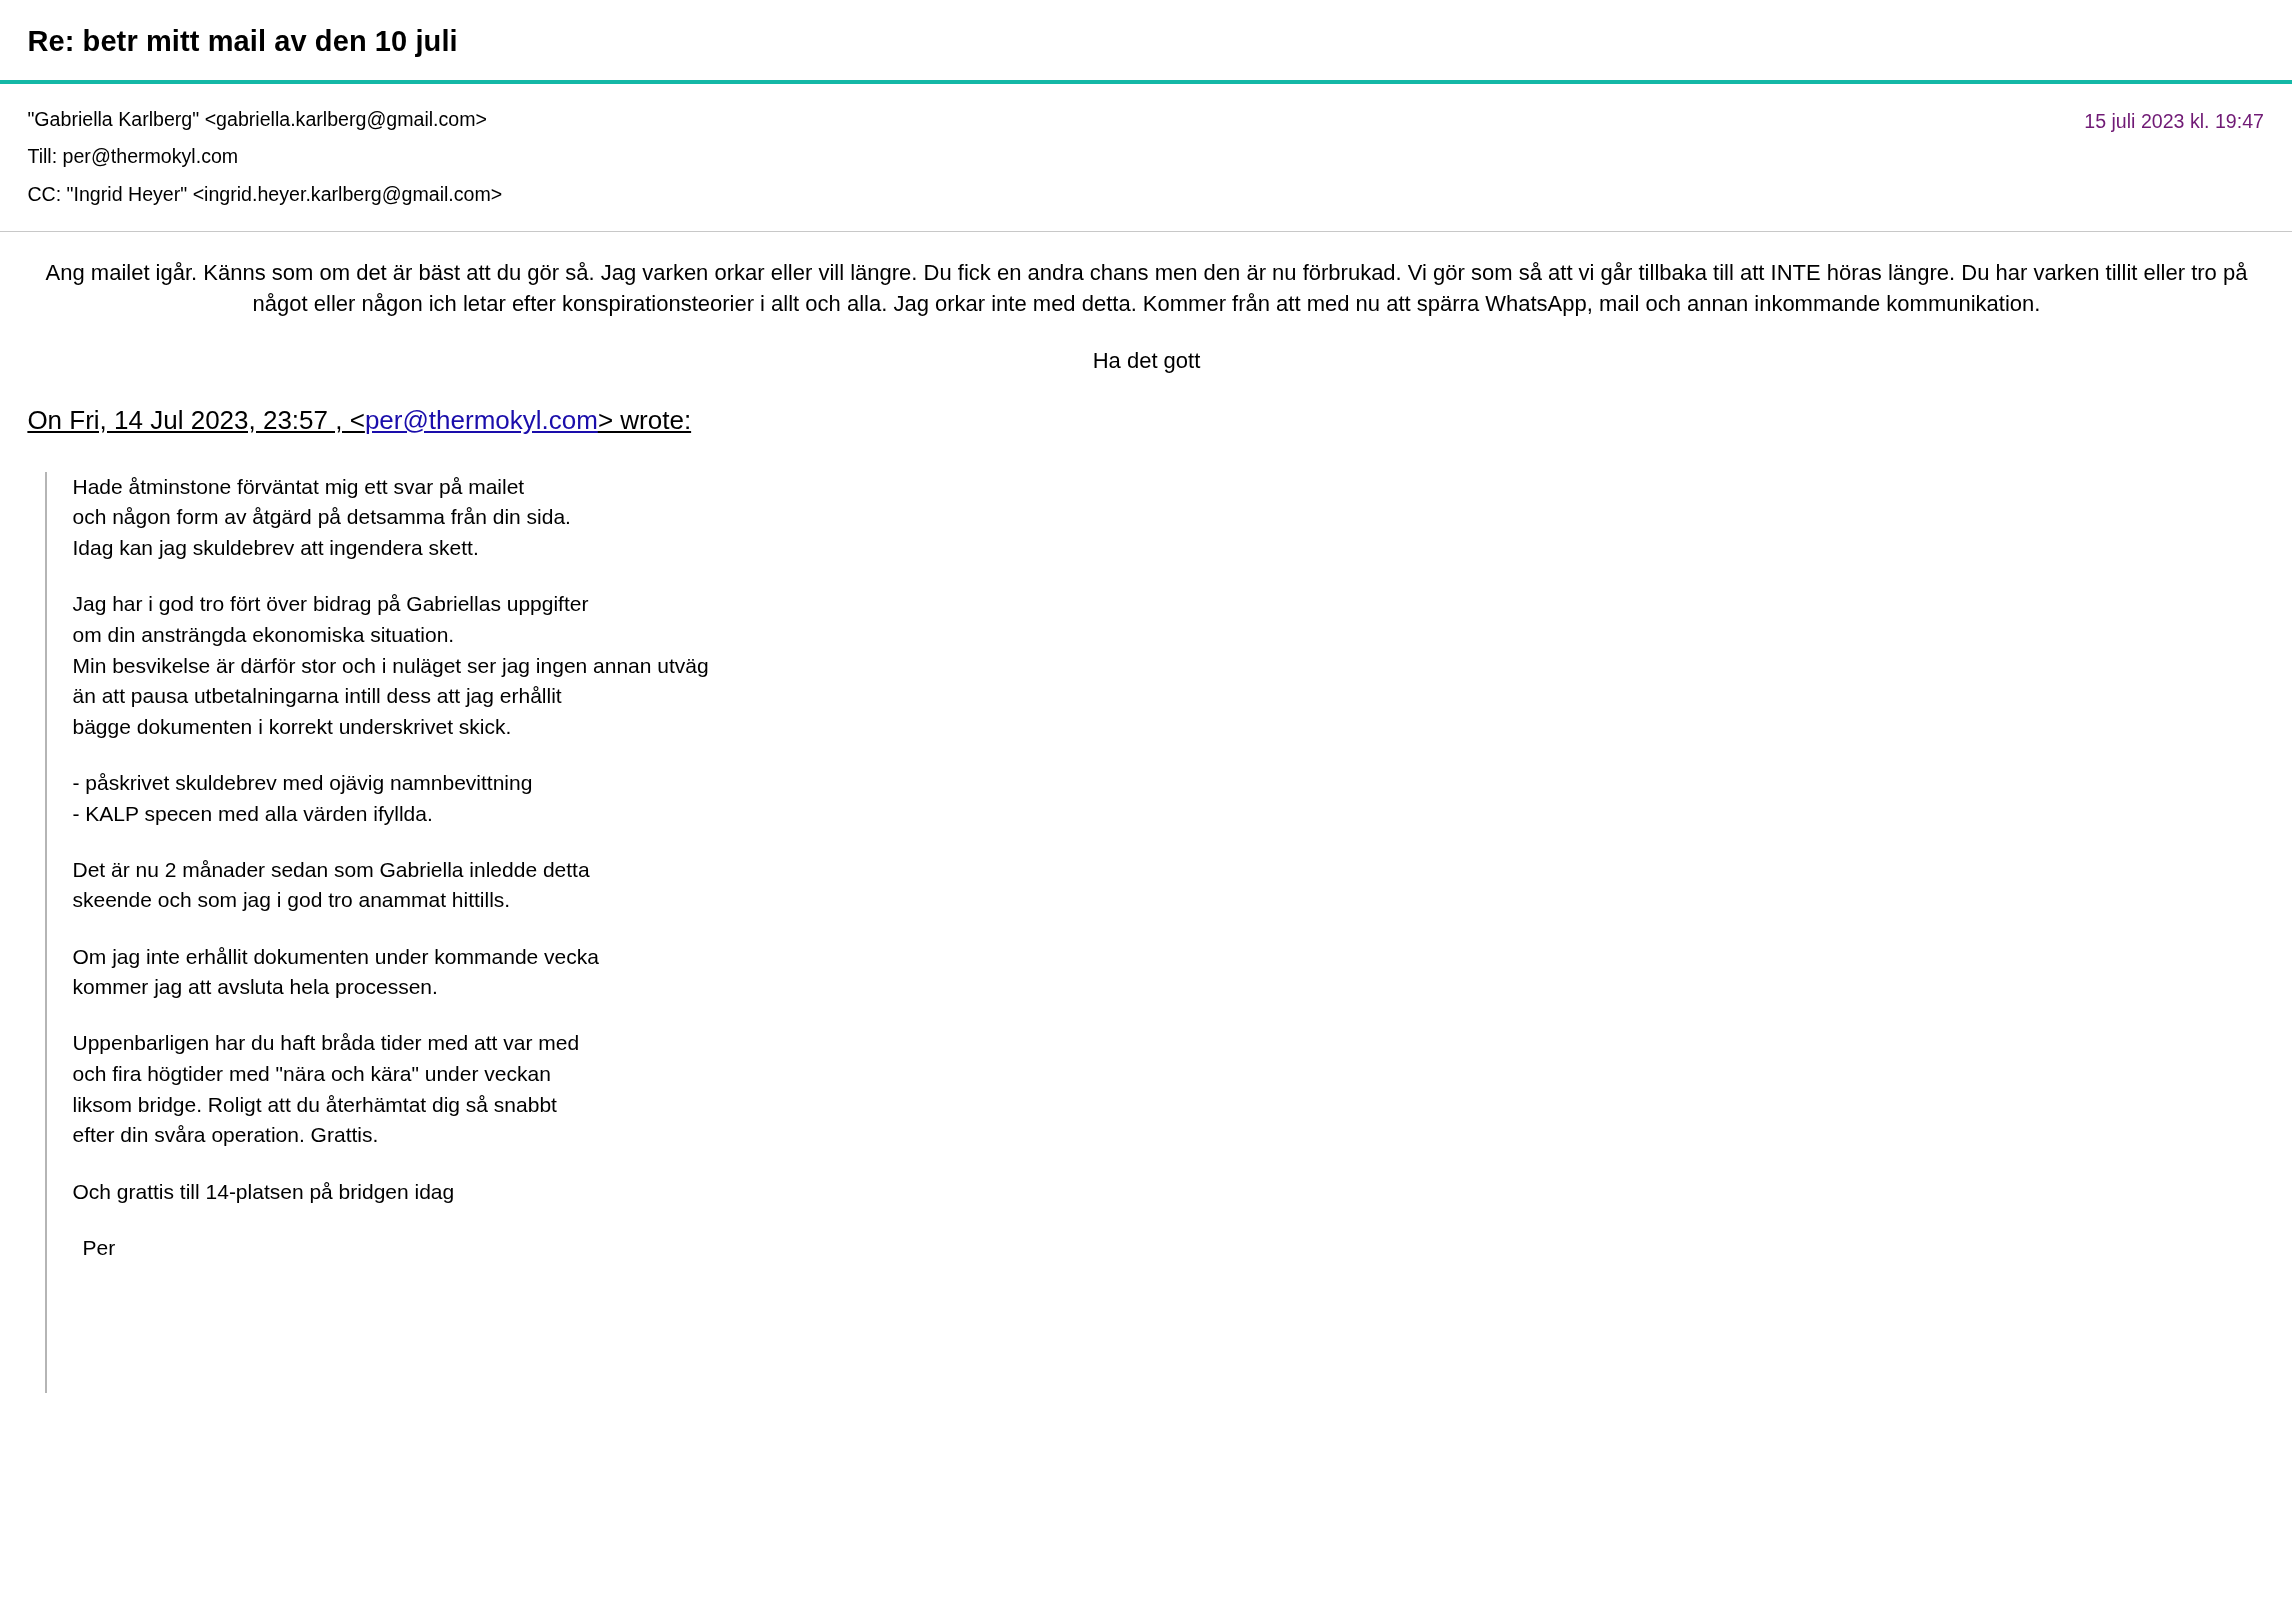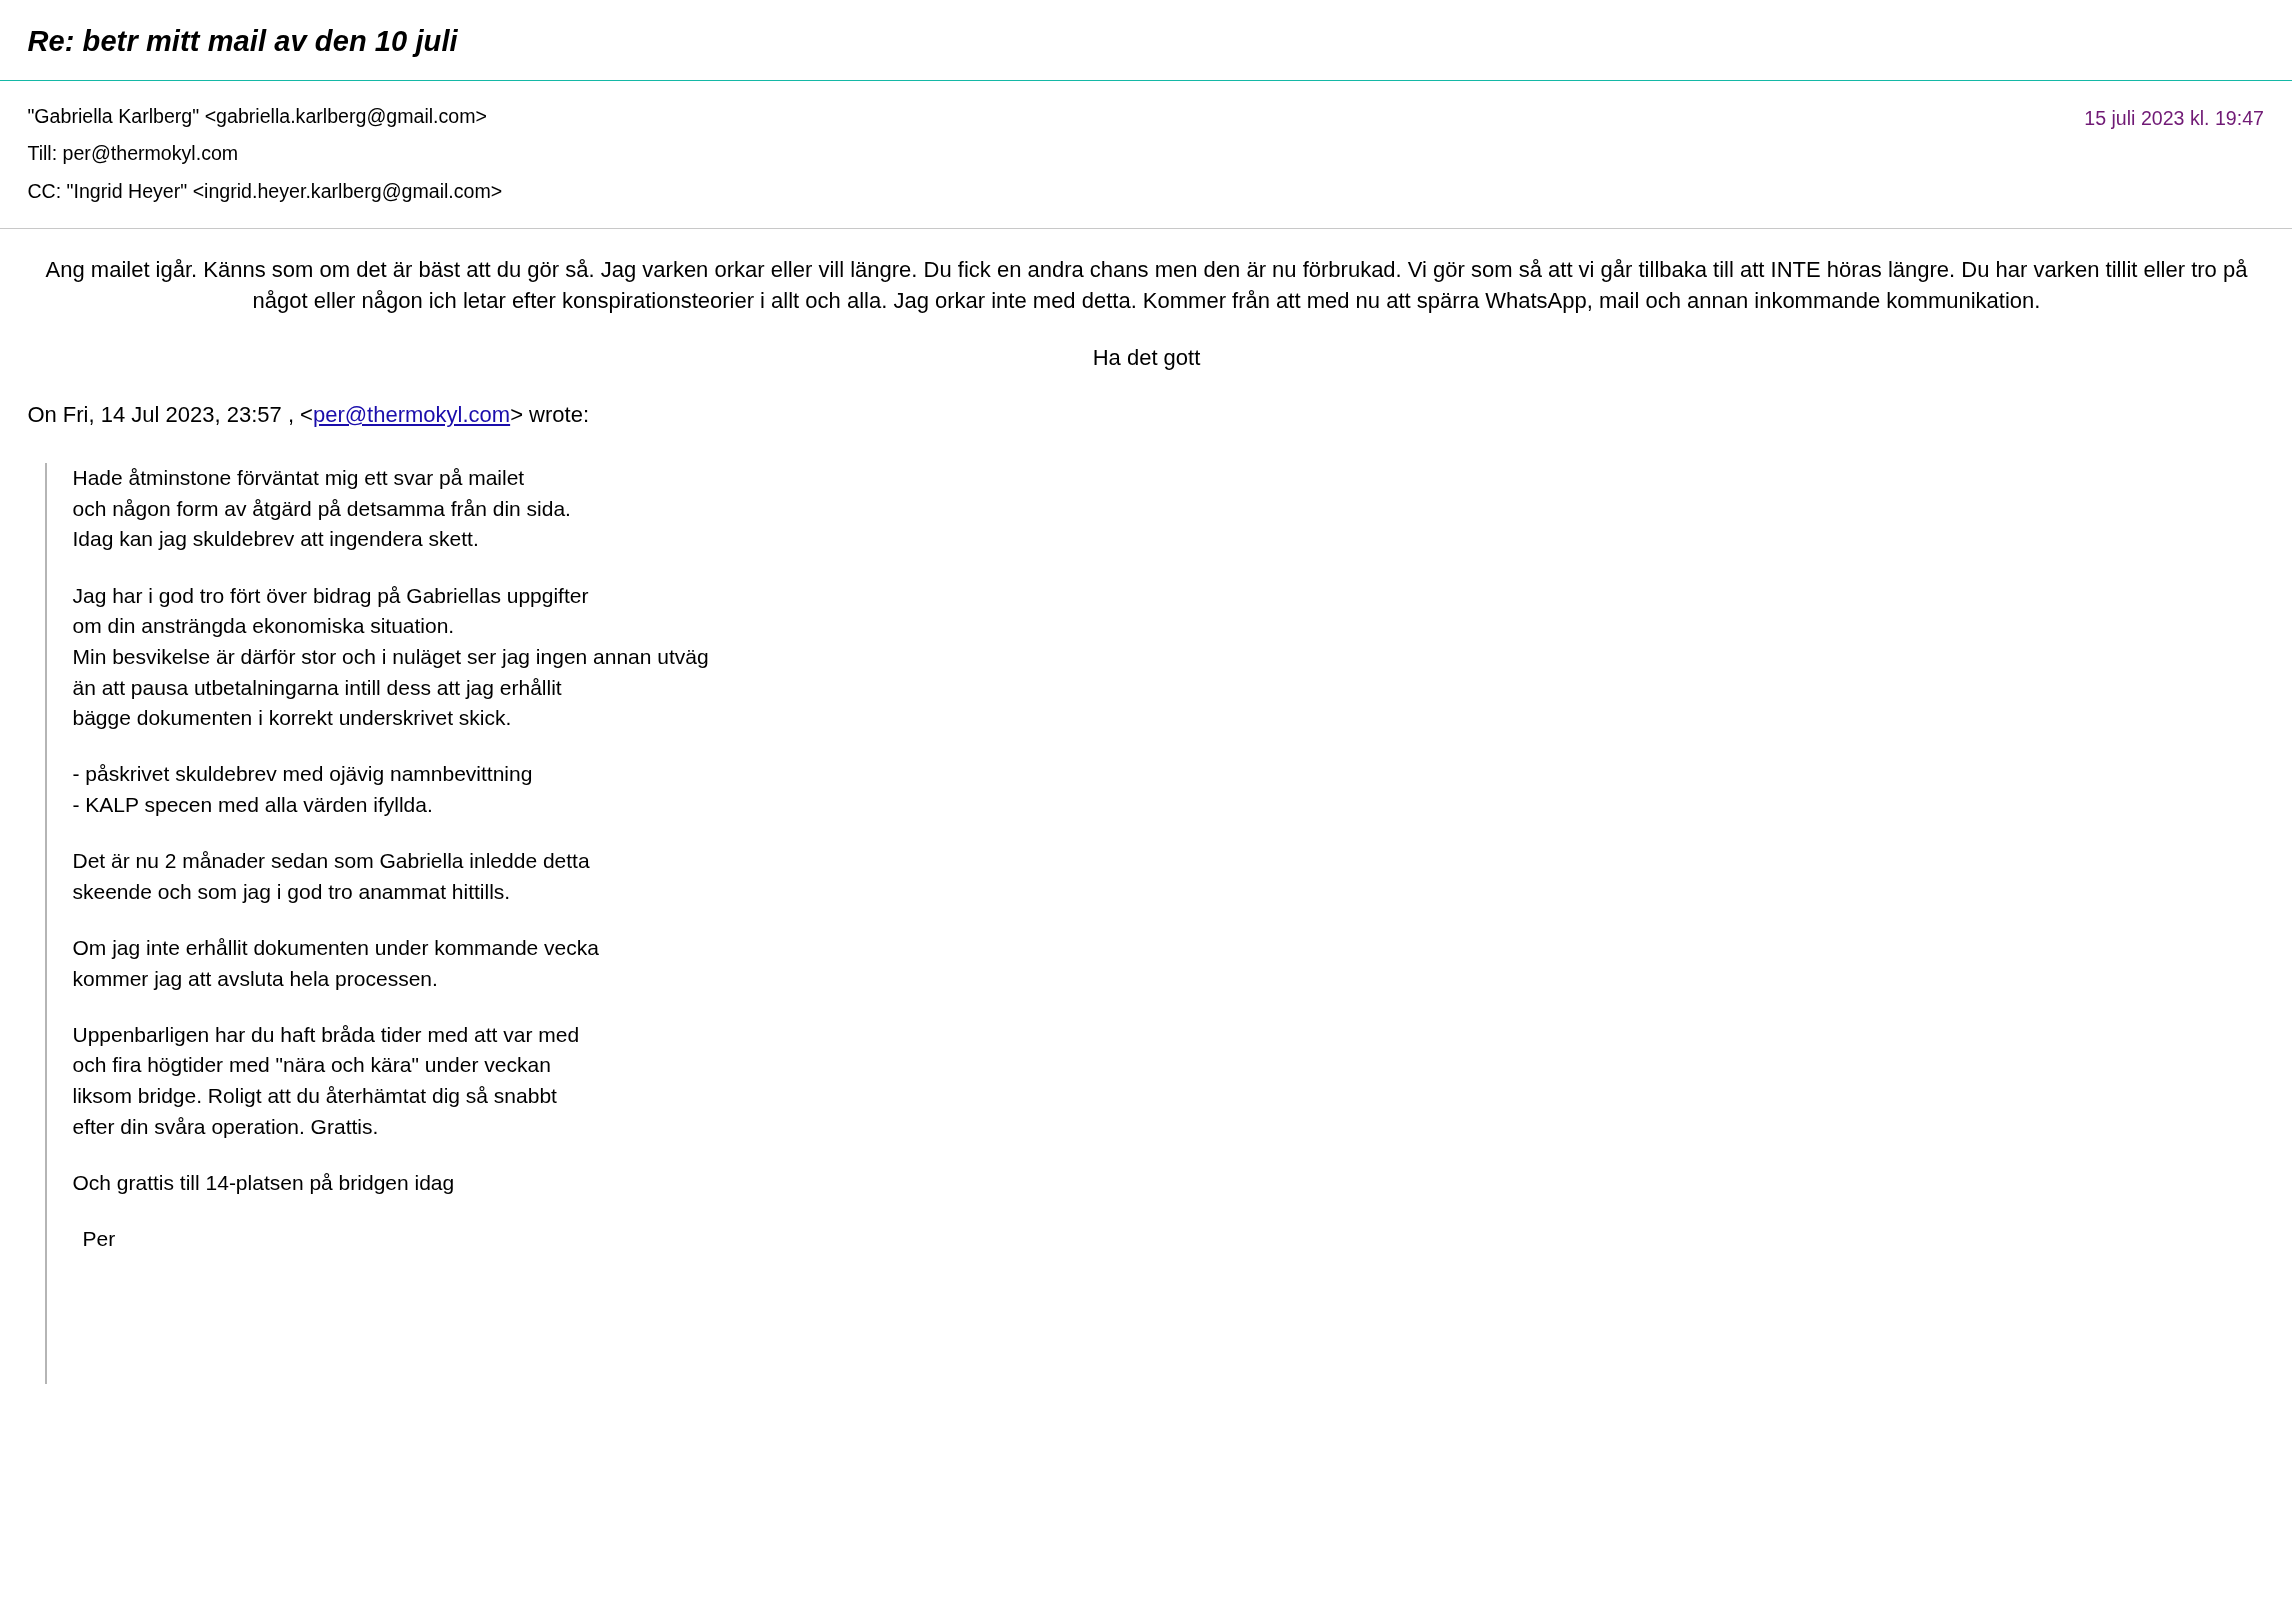--- a/index.html
+++ b/index.html
@@ -13,22 +13,21 @@
     width: 2293px;
     -webkit-font-smoothing: antialiased;
   }
   .page {
     width: 2293px;
     box-sizing: border-box;
     padding: 0;
   }
   .subject-bar {
     padding: 23.5px 27.4px 21.6px 27.4px;
-    border-bottom: 1px solid #14b8a6;
-    font-style: italic;
+    border-bottom: 4px solid #14b8a6;
   }
   .subject {
     font-size: 29px;
     font-weight: bold;
     line-height: 1.2;
     letter-spacing: 0.1px;
   }
   .headers {
     position: relative;
     padding: 17.6px 27.4px 17.6px 27.4px;
@@ -51,23 +50,24 @@
   .body-area {
     padding: 25.5px 27.4px 0 27.4px;
   }
   .para {
     font-size: 22px;
     line-height: 1.42;
     margin: 0 0 25.5px 0;
     text-align: center;
   }
   .quote-intro {
-    font-size: 22px;
+    font-size: 26px;
     line-height: 1.42;
     margin: 0 0 19.6px 0;
+    text-decoration: underline;
   }
   a.mail-link {
     color: #1a0dab;
     text-decoration: underline;
   }
   .quote-block {
     margin: 33px 0 0 17.6px;
     border-left: 2px solid #b5b5b5;
     padding: 0 0 0 25.5px;
     min-height: 921px;

